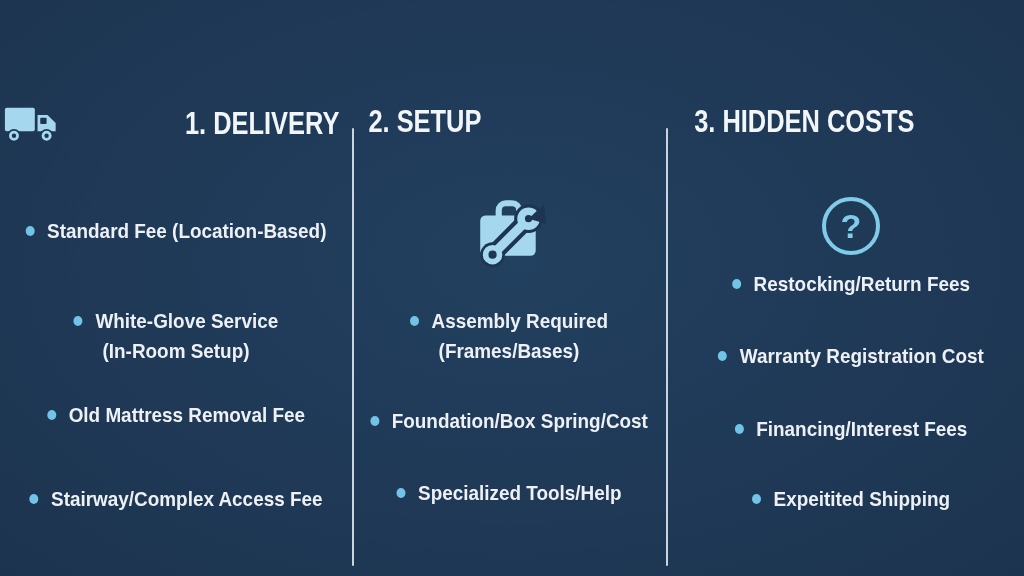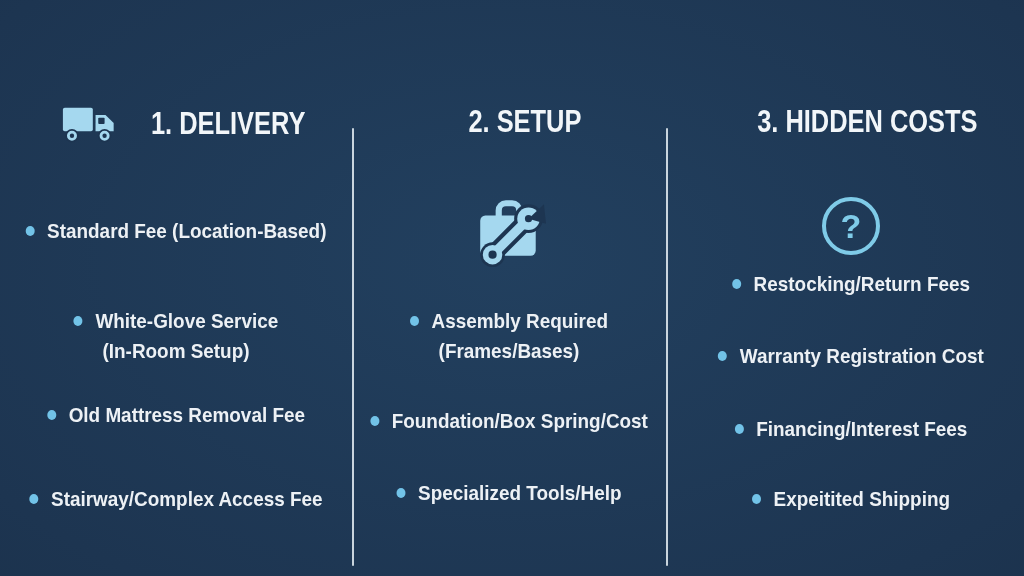--- a/index.html
+++ b/index.html
@@ -14,22 +14,22 @@
     position:absolute;top:128px;height:438px;width:2px;
     background:rgba(232,240,246,0.85);border-radius:1px;
   }
   .divider.d1{left:352px;}
   .divider.d2{left:666px;}
   .col{position:absolute;top:0;height:576px;}
   .col1{left:0;width:352px;}
   .col2{left:352px;width:314px;text-decoration:underline;}
   .col3{left:666px;width:358px;padding-left:12px;}
   .col-header{
-    position:absolute;top:104px;left:16px;width:100%;
-    display:flex;align-items:center;justify-content:center;gap:14px;
+    position:absolute;top:104px;left:4px;width:100%;
+    display:flex;align-items:center;justify-content:space-between;gap:14px;
   }
   .col-title{
     display:inline-block;
     font-size:31px;font-weight:700;color:#f2f6f9;
     letter-spacing:0px;white-space:nowrap;
     transform:scaleX(0.82);
   }
   .item{
     position:absolute;left:0;width:100%;
     text-align:center;color:#edf1f5;

